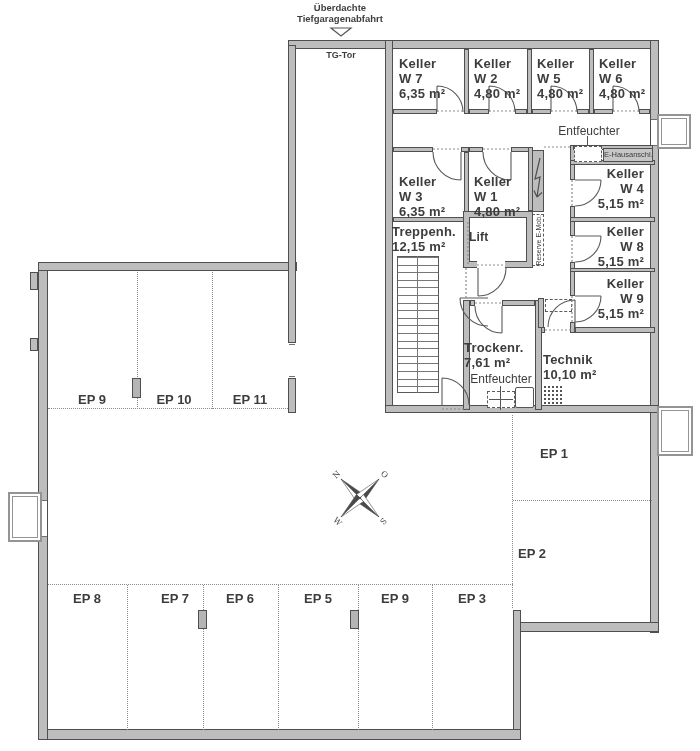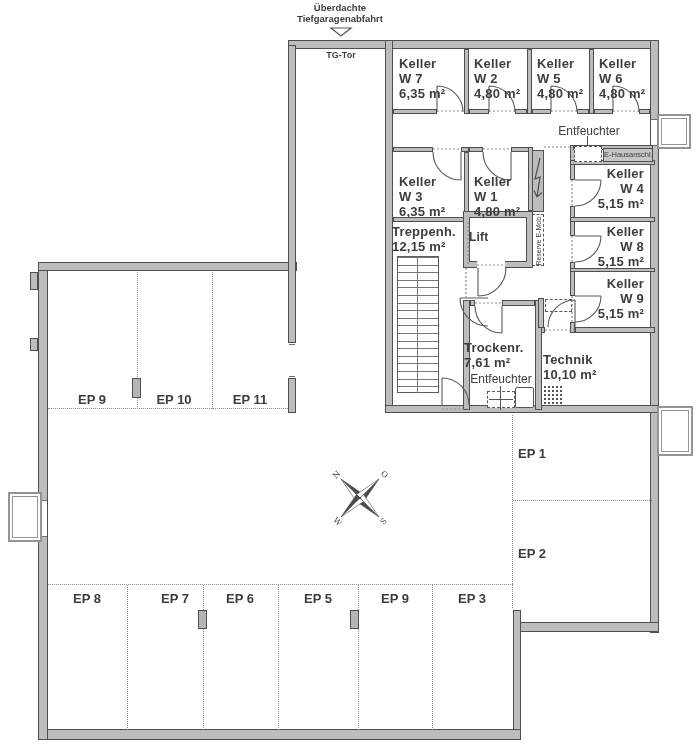--- a/index.html
+++ b/index.html
@@ -245,21 +245,21 @@
 
   <div class="ep" style="left:62px;top:392px;width:60px">EP 9</div>
   <div class="ep" style="left:144px;top:392px;width:60px">EP 10</div>
   <div class="ep" style="left:220px;top:392px;width:60px">EP 11</div>
   <div class="ep" style="left:57px;top:591px;width:60px">EP 8</div>
   <div class="ep" style="left:145px;top:591px;width:60px">EP 7</div>
   <div class="ep" style="left:210px;top:591px;width:60px">EP 6</div>
   <div class="ep" style="left:288px;top:591px;width:60px">EP 5</div>
   <div class="ep" style="left:365px;top:591px;width:60px">EP 9</div>
   <div class="ep" style="left:442px;top:591px;width:60px">EP 3</div>
-  <div class="ep" style="left:518px;top:446px;width:50px;text-align:left">EP 1</div>
+  <div class="ep" style="left:518px;top:446px;width:50px;text-align:right">EP 1</div>
   <div class="ep" style="left:518px;top:546px;width:50px;text-align:left">EP 2</div>
 
   <svg style="left:330px;top:466px" width="62" height="68">
     <g stroke="#4a4a4a" stroke-width="0.6">
       <polygon points="11,13 30,32 33.5,28.5" fill="#4a4a4a"></polygon>
       <polygon points="11,13 30,32 26.5,35.5" fill="#fff"></polygon>
       <polygon points="49,13 30,32 33.5,35.5" fill="#4a4a4a"></polygon>
       <polygon points="49,13 30,32 26.5,28.5" fill="#fff"></polygon>
       <polygon points="49,51 30,32 26.5,35.5" fill="#4a4a4a"></polygon>
       <polygon points="49,51 30,32 33.5,28.5" fill="#fff"></polygon>

